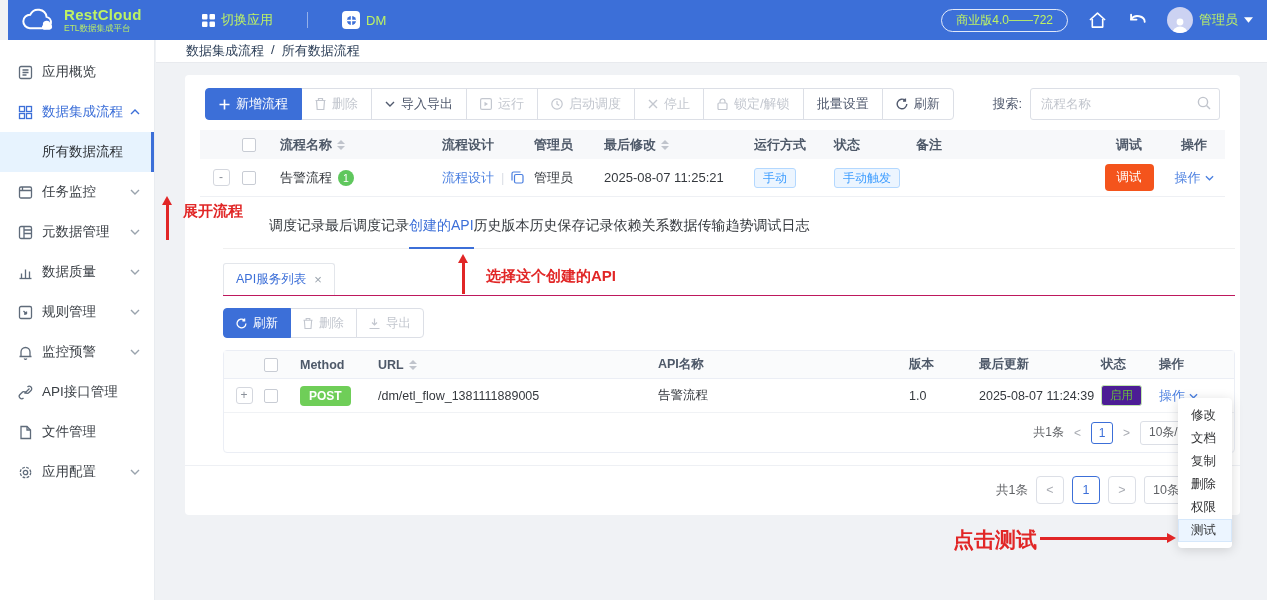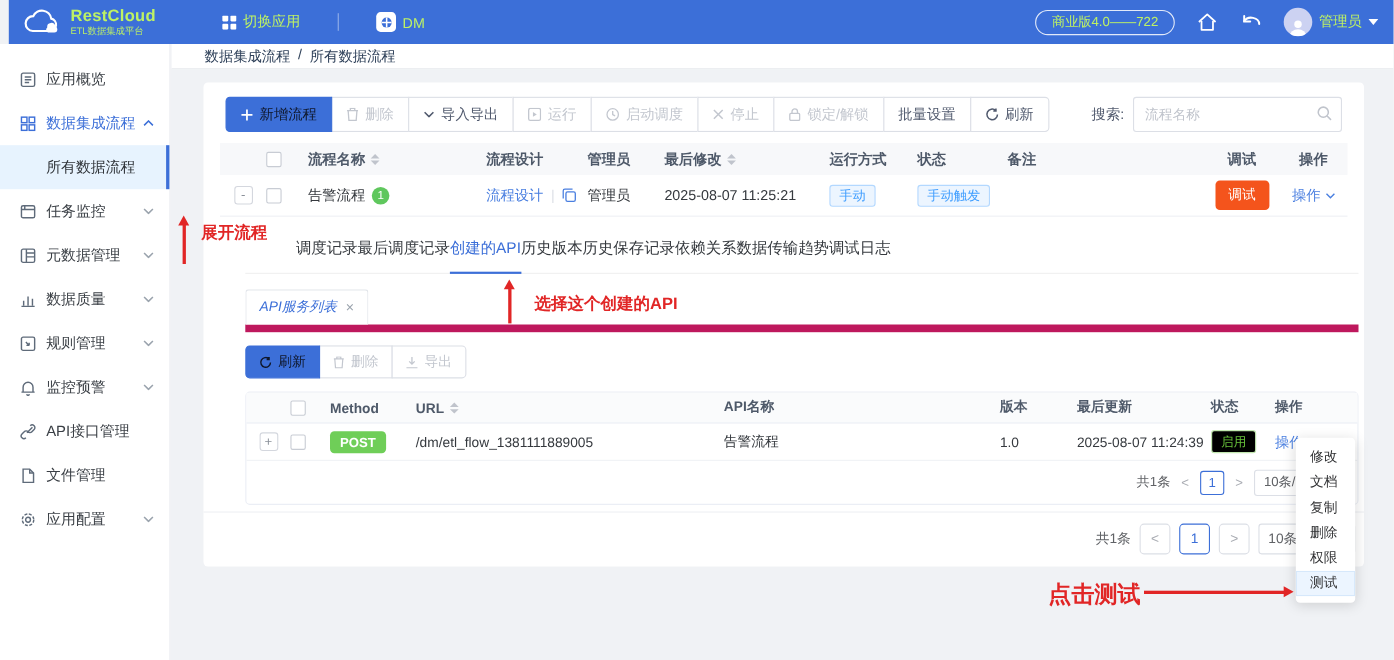--- a/index.html
+++ b/index.html
@@ -35,21 +35,21 @@
 
   
   .card { position:absolute; left:185px; top:75px; width:1055px; height:440px; background:#fff; border-radius:4px; z-index:3; }
 
   
   .tb-row { position:absolute; left:20px; right:20px; top:13px; height:32px; display:flex; align-items:center; }
   .bgroup { display:inline-flex; }
   .btn { height:32px; padding:0 13px; border:1px solid #dcdfe6; background:#fff; font-size:13px; color:#515a6e; display:inline-flex; align-items:center; gap:6px; margin-left:-1px; cursor:pointer; white-space:nowrap; font-family:inherit; }
   .btn:first-child { margin-left:0; border-radius:4px 0 0 4px; }
   .btn:last-child { border-radius:0 4px 4px 0; }
-  .btn.primary { background:#3c6fd8; border-color:#3c6fd8; color:#0f172a; position:relative; z-index:2; }
+  .btn.primary { background:#3c6fd8; border-color:#3c6fd8; color:#ffffff; position:relative; z-index:2; }
   .btn.disabled { color:#c3c7cf; }
   .btn .bic { display:flex; }
   .search-wrap { margin-left:auto; display:flex; align-items:center; gap:8px; }
   .search-label { font-size:13px; color:#515a6e; }
   .search-box { position:relative; width:190px; height:32px; }
   .search-box input { width:100%; height:100%; border:1px solid #dcdfe6; border-radius:3px; padding:0 30px 0 10px; font-size:12.5px; color:#333; outline:none; font-family:inherit; }
   .search-box input::placeholder { color:#c0c4cc; }
   .search-ic { position:absolute; right:9px; top:8px; color:#c0c4cc; }
 
   
@@ -80,39 +80,39 @@
   .tag-blue { font-size:12px; color:#409eff; background:#ecf5ff; border:1px solid #b3d8ff; border-radius:3px; padding:2px 8px; line-height:14px; }
   .btn-debug { background:#f4541c; color:#fff; font-size:12.5px; border:none; border-radius:4px; padding:5px 12px; cursor:pointer; font-family:inherit; }
   .op-link { color:#4a7fe0; font-size:13px; display:inline-flex; align-items:center; gap:4px; cursor:pointer; }
 
   
   .detail { position:absolute; left:38px; right:5px; top:120px; height:260px; }
   .dtabs { display:flex; padding:22px 0 0 46px; border-bottom:1px solid #f0f0f0; font-size:14px; color:#35393e; }
   .dtab { padding-bottom:13px; cursor:pointer; position:relative; }
   .dtab.active { color:#3c6fd8; }
   .dtab.active::after { content:""; position:absolute; left:0; right:0; bottom:-1px; height:2px; background:#3c6fd8; }
-  .subtab-row { margin-top:14px; border-bottom:7px solid #be185d; display:flex;font-style:italic; }
+  .subtab-row { margin-top:14px; border-bottom:1px solid #be185d; display:flex; }
   .subtab { height:32px; background:#fff; border:1px solid #e3e6eb; border-bottom:none; border-radius:3px 3px 0 0; display:flex; align-items:center; gap:8px; padding:0 12px; font-size:12.5px; color:#3c6fd8; cursor:pointer; }
   .subtab .close { color:#9aa3ad; font-size:13px; cursor:pointer; }
   .dtoolbar { margin-top:12px; display:flex; }
   .dtoolbar .btn { height:30px; font-size:12.5px; padding:0 12px; }
   .ibox { margin-top:12px; border:1px solid #ebeef5; border-radius:4px; }
   .at-head { display:flex; align-items:center; height:28px; background:#fafbfc; border-bottom:1px solid #ebeef5; font-size:12.5px; color:#4e5969; font-weight:bold; }
   .at-row { display:flex; align-items:center; height:34px; font-size:12.5px; color:#35393e; border-bottom:1px solid #f0f2f5; }
   .at-c-exp{width:40px;justify-content:center}
   .at-c-chk{width:36px}
   .at-c-method{width:78px}
   .at-c-url{width:280px}
   .at-c-name{flex:1}
   .at-c-ver{width:70px}
   .at-c-upd{width:122px}
   .at-c-status{width:58px}
   .at-c-action{width:75px}
   .tag-post { background:#6fce58; color:#fff; font-size:12px; font-weight:bold; border-radius:4px; padding:3px 9px; }
-  .tag-enable { font-size:11.5px; color:#67c23a; background:#000000; border:1px solid #c2e7b0; border-radius:3px; padding:2px 8px; }
+  .tag-enable { font-size:11.5px; color:#67c23a; background:#4c1d95; border:1px solid #c2e7b0; border-radius:3px; padding:2px 8px; }
   .ipager { display:flex; align-items:center; justify-content:flex-end; gap:10px; height:39px; padding-right:8px; font-size:12px; color:#606266; }
   .ipager .pchev { color:#a8abb2; font-size:12px; cursor:pointer; }
   .pnum-s { width:22px; height:22px; border:1px solid #3c6fd8; border-radius:3px; color:#3c6fd8; display:flex; align-items:center; justify-content:center; font-size:12px; cursor:pointer; }
   .psel { position:relative; border:1px solid #dcdfe6; border-radius:3px; background:#fff; color:#606266; display:flex; align-items:center; justify-content:space-between; padding:0 8px; cursor:pointer; }
   .psel-s { width:86px; height:24px; font-size:12px; }
   .psel .selchev { color:#a8abb2; }
 
   .row-sep { position:absolute; left:0; right:0; top:390px; height:1px; background:#eef0f4; }
 
   

